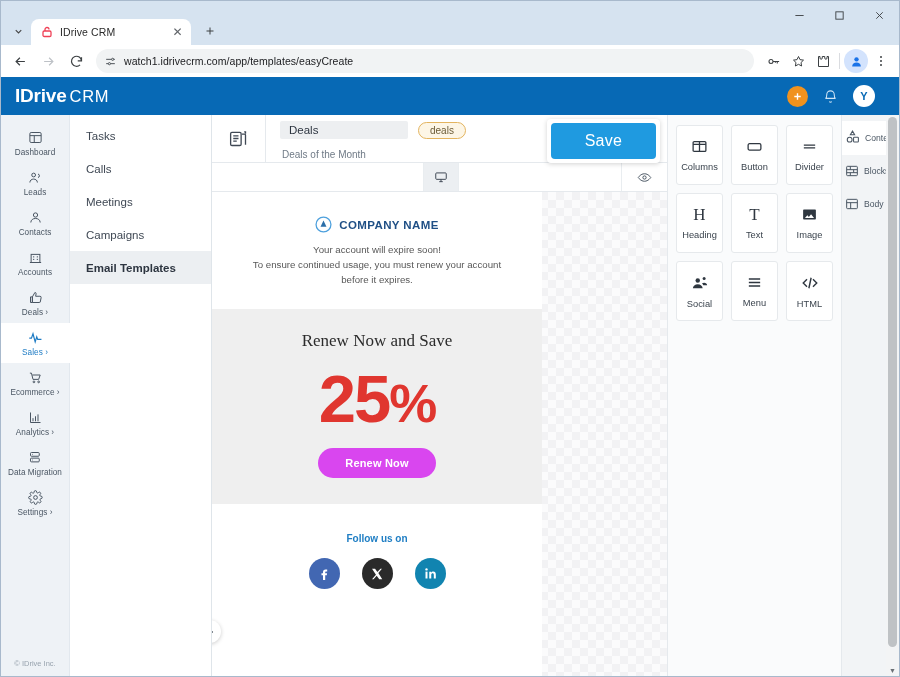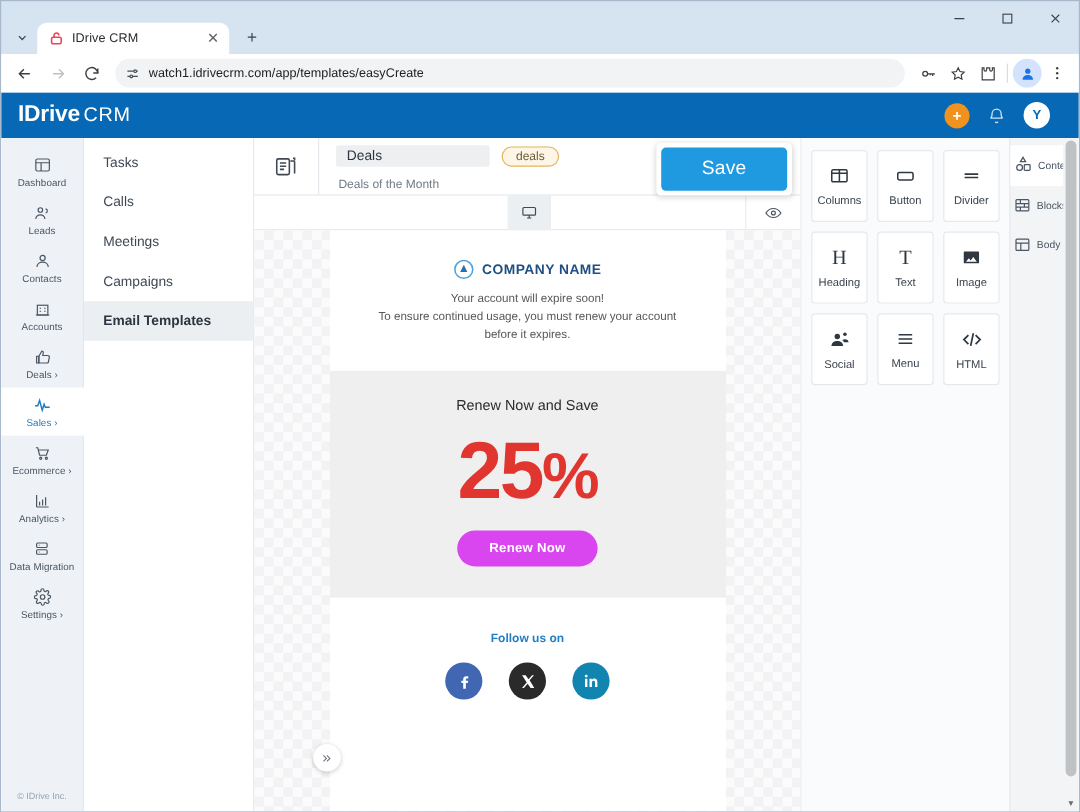--- a/index.html
+++ b/index.html
@@ -209,21 +209,21 @@
 
   
   .canvas {
     flex: 1; min-height: 0; position: relative; overflow: hidden;
     background-color: #fbfbfc;
     background-image:
       linear-gradient(45deg, #f2f2f4 25%, transparent 25%, transparent 75%, #f2f2f4 75%),
       linear-gradient(45deg, #f2f2f4 25%, transparent 25%, transparent 75%, #f2f2f4 75%);
     background-size: 16px 16px;
     background-position: 0 0, 8px 8px;
-    display: flex; justify-content: center;
+    display: flex; 
   }
   .mailwrap { width: 330px; position: relative; }
   .mail {
     background: #fff; min-height: 100%;
     padding: 0 0 14px;
   }
   .mail-sec { padding: 0 34px; }
   .mail-brand {
     display: flex; align-items: center; justify-content: center; gap: 7px;
     padding: 24px 0 0;
@@ -235,21 +235,21 @@
     text-align: center; font-size: 16.5px; font-weight: bold; color: #141414;
     margin-top: 22px; letter-spacing: -.1px;
   }
   .mail-p {
     text-align: center; font-size: 9.7px; color: #585858; line-height: 1.55;
     margin-top: 9px;
   }
   .promo {
     background: #efefef; margin: 22px 0 0; padding: 22px 0 26px; text-align: center;
   }
-  .promo-label { font-size: 12px; color: #2b2b2b; }
+  .promo-label { font-size: 17px; color: #2b2b2b; font-family: Liberation Serif, serif; }
   .promo-pct {
     font-size: 67px; font-weight: bold; color: #e0362f; line-height: 1;
     margin: 14px 0 16px; letter-spacing: -2px;
   }
   .promo-pct .sym { font-size: 54px; }
   .btn-renew {
     display: inline-block; background: #d946ef; color: #fff; border-radius: 16px;
     font-size: 11px; font-weight: bold; padding: 9px 27px; letter-spacing: .2px;
   }
   .follow {

